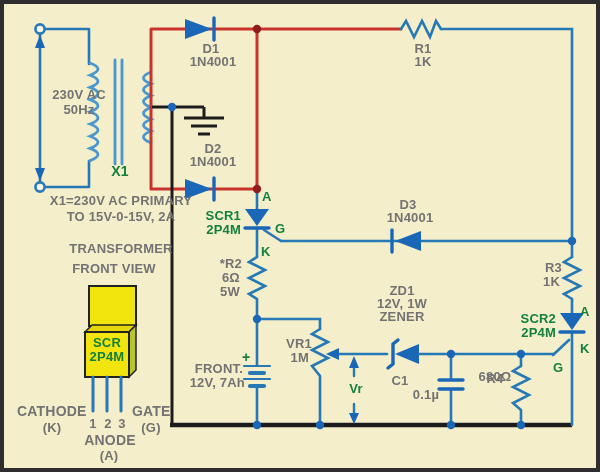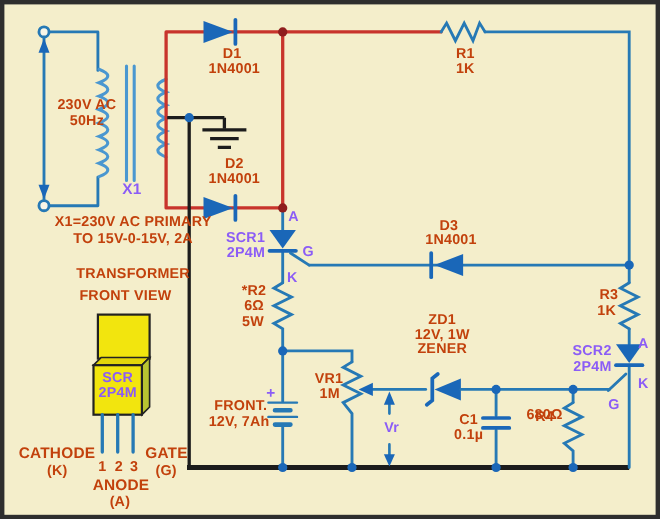--- a/index.html
+++ b/index.html
@@ -3,24 +3,24 @@
 <meta charset="utf-8">
 <style>
   html,body{margin:0;padding:0;background:#888;}
   #stage{
     position:relative;width:600px;height:472px;box-sizing:border-box;
     background:#f4eecb;border:4px solid #2e2e2e;overflow:hidden;
     font-family:"Liberation Sans",sans-serif;
   }
   #wires{position:absolute;left:0;top:0;width:600px;height:472px;}
   .lbl{position:absolute;font-weight:bold;font-size:13px;line-height:1.05;
-       color:#c2410c;white-space:nowrap;letter-spacing:.2px;}
+       color:#737373;white-space:nowrap;letter-spacing:.2px;}
   .c{transform:translateX(-50%);}
   .r{transform:translateX(-100%);}
-  .bk{color:#8b5cf6;}
+  .bk{color:#15803d;}
   .s14{font-size:14px;}
   
   .w  {stroke:#2679b5;stroke-width:2.6;fill:none;stroke-linecap:round;}
   .w2 {stroke:#1a67b8;stroke-width:3.4;fill:none;stroke-linecap:round;}
   .wr {stroke:#c8342c;stroke-width:3;fill:none;stroke-linecap:round;}
   .wk {stroke:#1c1c1c;stroke-width:3;fill:none;stroke-linecap:butt;}
   .bus{stroke:#1c1c1c;stroke-width:4.6;fill:none;stroke-linecap:butt;}
   .coil{stroke:#4a97d0;stroke-width:2.8;fill:none;stroke-linecap:round;}
   .cb {fill:#1a67b8;stroke:none;}
   .dot{fill:#1a67b8;}
@@ -220,20 +220,20 @@
 
   <div class="lbl r" style="left:239px;top:358px">FRONT.</div>
   <div class="lbl r" style="left:241px;top:372px">12V, 7Ah</div>
   <div class="lbl bk s14" style="left:238px;top:346px">+</div>
 
   <div class="lbl r" style="left:308px;top:333px">VR1</div>
   <div class="lbl r" style="left:305px;top:347px">1M</div>
 
   <div class="lbl c bk" style="left:352px;top:378px">Vr</div>
 
-  <div class="lbl c" style="left:422px;top:370px">C1</div>
+  <div class="lbl c" style="left:396px;top:370px">C1</div>
   <div class="lbl c" style="left:422px;top:384px">0.1µ</div>
 
   <div class="lbl c" style="left:491px;top:368px">R4</div>
   <div class="lbl c" style="left:491px;top:366px">680Ω</div>
 
 
 </div>
 
 </body></html>

